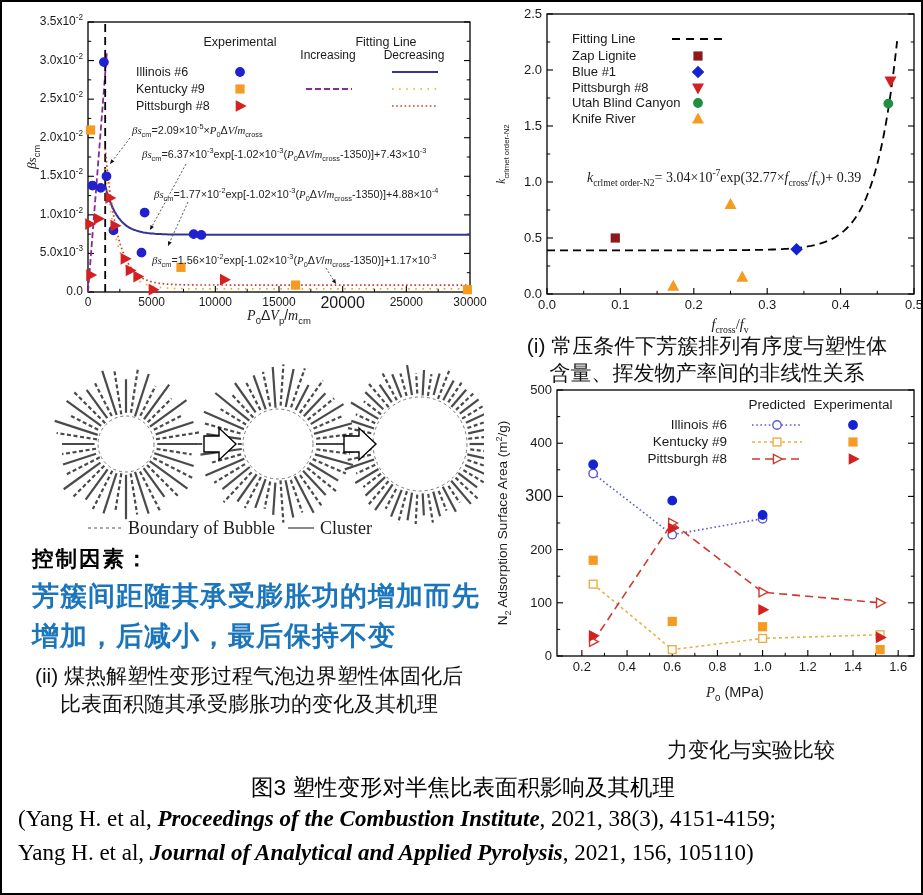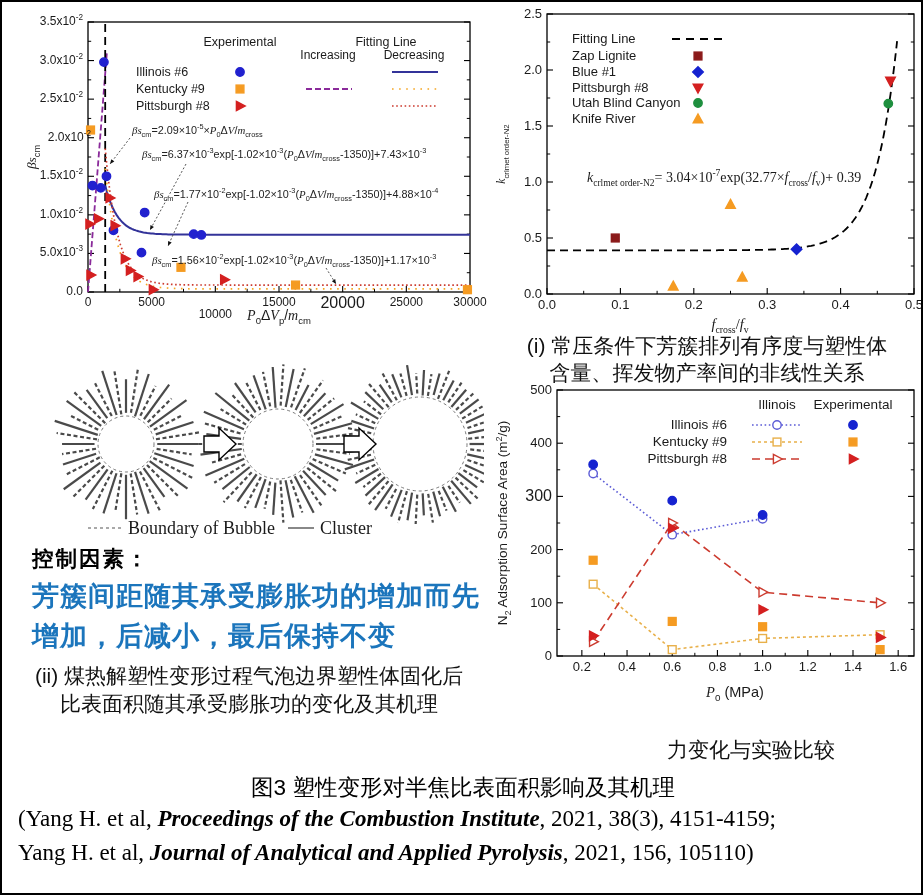--- a/index.html
+++ b/index.html
@@ -115,30 +115,30 @@
         <polygon points="92,156 93.26459239765644,151.16256203473475 96.35121559676828,153.53688757251308" fill="#111"></polygon>
         <line x1="168" y1="156" x2="132" y2="222" stroke="#555" stroke-width="1" stroke-dasharray="2,2"></line>
         <polygon points="132,222 132.49591690370312,217.02465414020077 135.91460329094735,218.8893921696067" fill="#111"></polygon>
         <line x1="170" y1="194" x2="150" y2="238" stroke="#555" stroke-width="1" stroke-dasharray="2,2"></line>
         <polygon points="150,238 150.13312173326258,233.0017724537459 153.6782557787311,234.61319701986798" fill="#111"></polygon>
         <line x1="308" y1="260" x2="318" y2="276" stroke="#555" stroke-width="1" stroke-dasharray="2,2"></line>
         <polygon points="318,276 313.9080627783699,273.1266657392085 317.21032371663205,271.06275265279464" fill="#111"></polygon>
       </svg>
       <div class="ov " style="left: 70px; top: 295px; font-size: 12px; transform: translate(-50%, -50%);">0</div>
       <div class="ov " style="left: 133.667px; top: 295px; font-size: 12px; transform: translate(-50%, -50%);">5000</div>
-      <div class="ov " style="left: 197.333px; top: 307px; font-size: 12px; transform: translate(-50%, -50%);">10000</div>
+      <div class="ov " style="left: 197.333px; top: 295px; font-size: 12px; transform: translate(-50%, -50%);">10000</div>
       <div class="ov " style="left: 261px; top: 295px; font-size: 12px; transform: translate(-50%, -50%);">15000</div>
       <div class="ov " style="left: 324.667px; top: 295px; font-size: 16px; transform: translate(-50%, -50%);">20000</div>
       <div class="ov " style="left: 388.333px; top: 295px; font-size: 12px; transform: translate(-50%, -50%);">25000</div>
       <div class="ov " style="left: 452px; top: 295px; font-size: 12px; transform: translate(-50%, -50%);">30000</div>
       <div class="ov " style="left: 65px; top: 284px; font-size: 12px; transform: translate(-100%, -50%);">0.0</div>
       <div class="ov " style="left: 65px; top: 245.429px; font-size: 12px; transform: translate(-100%, -50%);">5.0x10<sup>-3</sup></div>
       <div class="ov " style="left: 65px; top: 206.857px; font-size: 12px; transform: translate(-100%, -50%);">1.0x10<sup>-2</sup></div>
       <div class="ov " style="left: 65px; top: 168.286px; font-size: 12px; transform: translate(-100%, -50%);">1.5x10<sup>-2</sup></div>
-      <div class="ov " style="left: 65px; top: 129.714px; font-size: 12px; transform: translate(-100%, -50%); margin-left: 8px;">2.0x10<sup>-2</sup></div>
+      <div class="ov " style="left: 65px; top: 129.714px; font-size: 12px; transform: translate(-100%, -50%);">2.0x10<sup>-2</sup></div>
       <div class="ov " style="left: 65px; top: 91.1429px; font-size: 12px; transform: translate(-100%, -50%);">2.5x10<sup>-2</sup></div>
       <div class="ov " style="left: 65px; top: 52.5714px; font-size: 12px; transform: translate(-100%, -50%);">3.0x10<sup>-2</sup></div>
       <div class="ov " style="left: 65px; top: 14px; font-size: 12px; transform: translate(-100%, -50%);">3.5x10<sup>-2</sup></div>
       <div class="ov " style="left: 222px; top: 34px; font-size: 12.5px; transform: translate(-50%, -50%);">Experimental</div>
       <div class="ov " style="left: 368px; top: 34px; font-size: 12.5px; transform: translate(-50%, -50%);">Fitting Line</div>
       <div class="ov " style="left: 310px; top: 48px; font-size: 12px; transform: translate(-50%, -50%);">Increasing</div>
       <div class="ov " style="left: 396px; top: 48px; font-size: 12px; transform: translate(-50%, -50%);">Decreasing</div>
       <div class="ov " style="left: 118px; top: 64px; font-size: 12.5px; transform: translate(0px, -50%);">Illinois #6</div>
       <div class="ov " style="left: 118px; top: 81px; font-size: 12.5px; transform: translate(0px, -50%);">Kentucky #9</div>
       <div class="ov " style="left: 118px; top: 98px; font-size: 12.5px; transform: translate(0px, -50%);">Pittsburgh #8</div>
@@ -498,21 +498,21 @@
       <div class="ov " style="left: 272.614px; top: 289px; font-size: 13px; transform: translate(-50%, -50%);">1.0</div>
       <div class="ov " style="left: 317.804px; top: 289px; font-size: 13px; transform: translate(-50%, -50%);">1.2</div>
       <div class="ov " style="left: 362.994px; top: 289px; font-size: 13px; transform: translate(-50%, -50%);">1.4</div>
       <div class="ov " style="left: 408.184px; top: 289px; font-size: 13px; transform: translate(-50%, -50%);">1.6</div>
       <div class="ov " style="left: 62px; top: 278px; font-size: 13px; transform: translate(-100%, -50%);">0</div>
       <div class="ov " style="left: 62px; top: 224.8px; font-size: 13px; transform: translate(-100%, -50%);">100</div>
       <div class="ov " style="left: 62px; top: 171.6px; font-size: 13px; transform: translate(-100%, -50%);">200</div>
       <div class="ov " style="left: 62px; top: 118.4px; font-size: 16px; transform: translate(-100%, -50%);">300</div>
       <div class="ov " style="left: 62px; top: 65.2px; font-size: 13px; transform: translate(-100%, -50%);">400</div>
       <div class="ov " style="left: 62px; top: 12px; font-size: 13px; transform: translate(-100%, -50%);">500</div>
-      <div class="ov " style="left: 287px; top: 27px; font-size: 13.5px; transform: translate(-50%, -50%);">Illinois</div>
+      <div class="ov " style="left: 287px; top: 27px; font-size: 13.5px; transform: translate(-50%, -50%);">Predicted</div>
       <div class="ov " style="left: 363px; top: 27px; font-size: 13.5px; transform: translate(-50%, -50%);">Experimental</div>
       <div class="ov " style="left: 237px; top: 47px; font-size: 13.5px; transform: translate(-100%, -50%);">Illinois #6</div>
       <div class="ov " style="left: 237px; top: 64px; font-size: 13.5px; transform: translate(-100%, -50%);">Kentucky #9</div>
       <div class="ov " style="left: 237px; top: 81px; font-size: 13.5px; transform: translate(-100%, -50%);">Pittsburgh #8</div>
       <div class="ov " style="left: 13px; top: 145px; font-size: 13.5px; transform: translate(-50%, -50%) rotate(-90deg);">N<sub>2</sub> Adsorption Surface Area (m<sup>2</sup>/g)</div>
       <div class="ov " style="left: 245px; top: 314px; font-size: 14.5px; transform: translate(-50%, -50%);"><i>P</i><sub>0</sub> (MPa)</div>
     </div>
 
   <div class="cap center" style="left:703px;top:734px;margin-left:46px;">力变化与实验比较</div>
 

